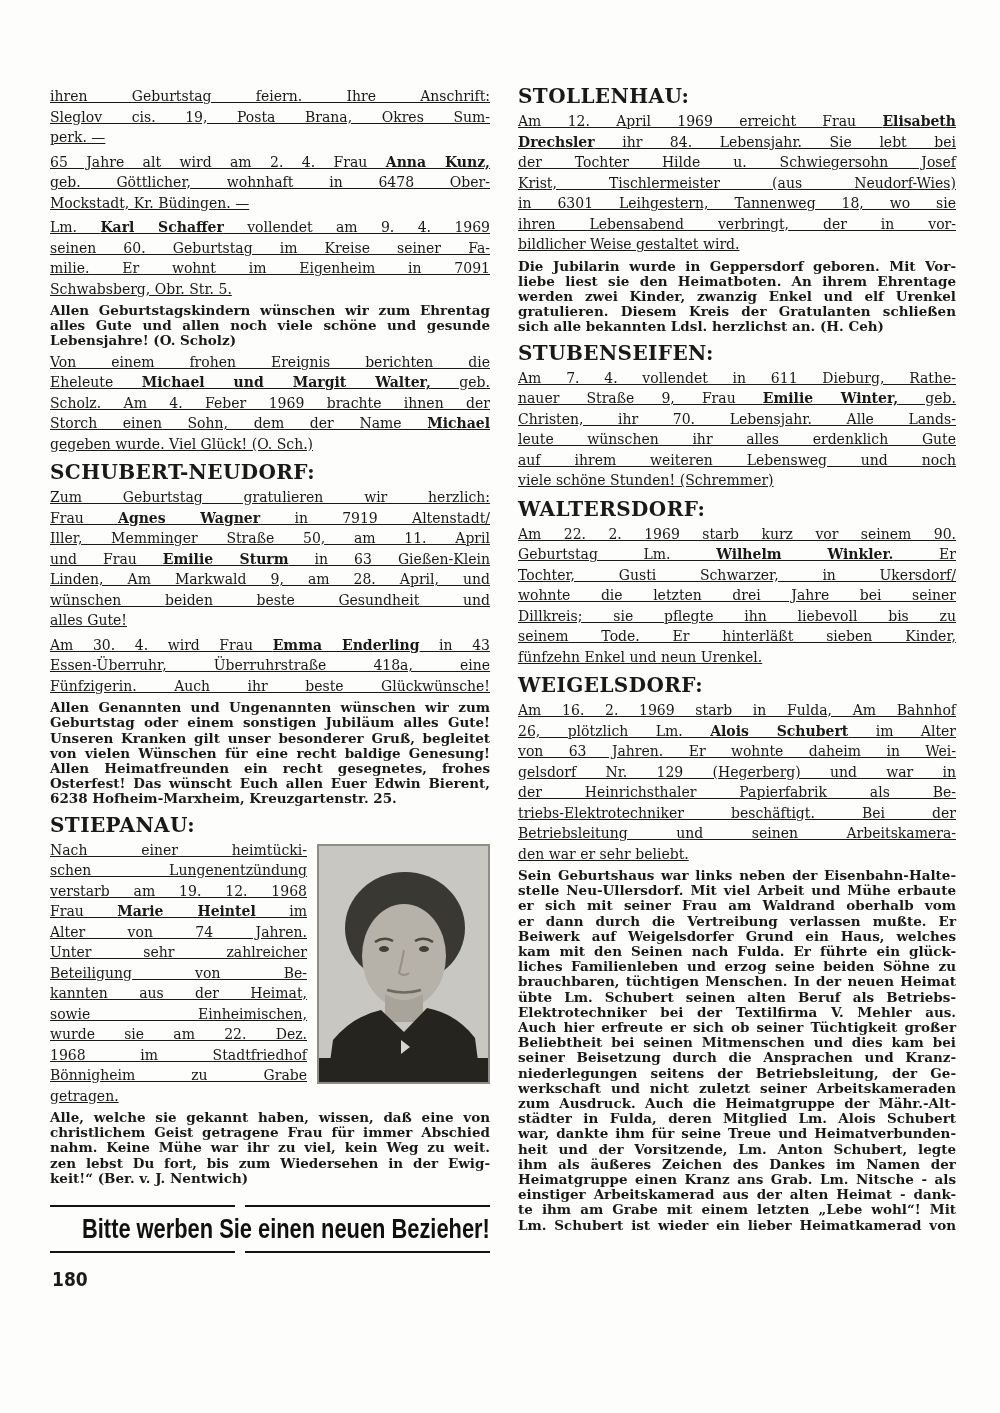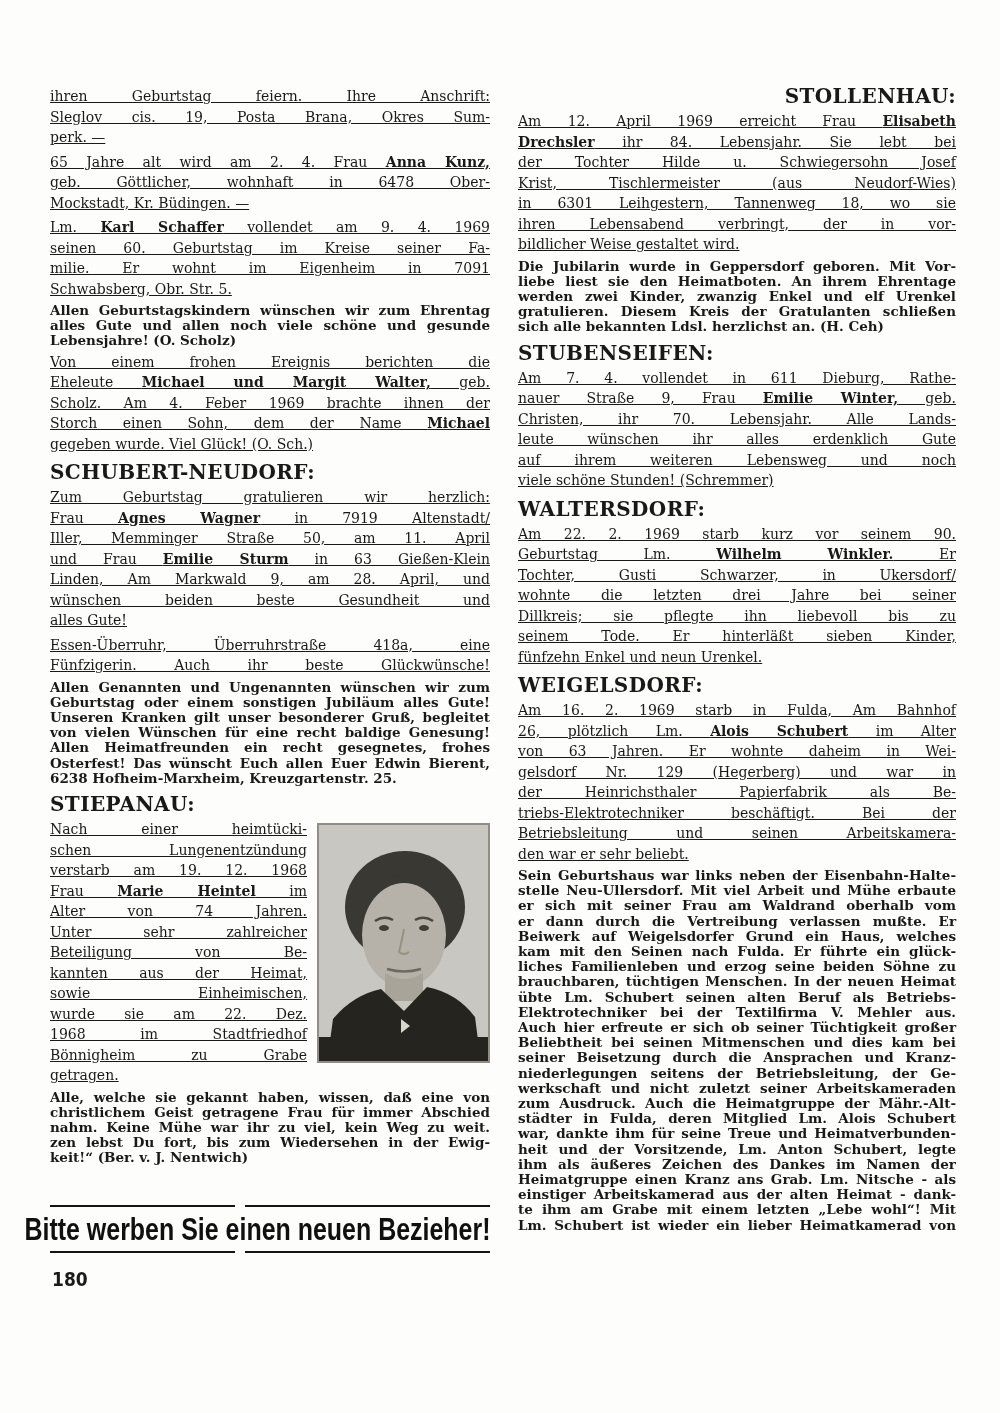--- a/index.html
+++ b/index.html
@@ -10,40 +10,40 @@
     font-family:"DejaVu Serif", serif;
     color:#191919;
   }
   .col{position:absolute;top:86px;width:440px;}
   .col-left{left:50px;}
   .col-right{left:518px;width:438px;}
   .heading{
     font-weight:bold;font-size:20px;line-height:21px;
     letter-spacing:.4px;margin:8px 0 4px 0;
   }
-  .col > .heading:first-child{margin-top:0;text-align:right;}
+  .col > .heading:first-child{margin-top:0;}
   .body{font-size:14px;line-height:20.5px;margin:0 0 4px 0;text-decoration:underline;}
   .small{font-size:13.5px;line-height:15.2px;font-weight:bold;margin:0 0 3px 0;}
   .ln{text-align:justify;text-align-last:justify;}
   .ln.last{text-align-last:left;}
   .ln b{font-weight:bold;}
   .photo{
     float:right;width:173px;height:240px;
     margin:4px 0 6px 10px;
     background:#c9c7c1;
   }
   .banner{position:absolute;left:50px;top:1205px;width:440px;}
   .rule{display:flex;height:2px;}
   .rule .seg1{width:185px;background:#141414;height:2px;}
   .rule .gap{width:10px;}
   .rule .seg2{flex:1;background:#141414;height:2px;}
   .banner-text{
     height:44px;display:flex;align-items:center;justify-content:flex-end;
     font-family:"Liberation Sans", sans-serif;font-weight:bold;
-    font-size:32px;color:#101010;white-space:nowrap;
+    font-size:28px;color:#101010;white-space:nowrap;
   }
   .banner-text .stretch{
     display:inline-block;transform:scaleX(.78);transform-origin:right center;
     letter-spacing:0px;
   }
   .page-number{
     position:absolute;left:52px;top:1268px;
     font-family:"DejaVu Sans", sans-serif;font-weight:bold;font-size:19px;color:#1a1a1a;
     transform:scaleX(.9);transform-origin:left center;
   }
@@ -86,20 +86,21 @@
       <div class="body">
         <div class="ln">Zum Geburtstag gratulieren wir herzlich:</div>
         <div class="ln">Frau <b>Agnes Wagner</b> in 7919 Altenstadt/</div>
         <div class="ln">Iller, Memminger Straße 50, am 11. April</div>
         <div class="ln">und Frau <b>Emilie Sturm</b> in 63 Gießen-Klein</div>
         <div class="ln">Linden, Am Markwald 9, am 28. April, und</div>
         <div class="ln">wünschen beiden beste Gesundheit und</div>
         <div class="ln last">alles Gute!</div>
       </div>
       <div class="body">
+        <div class="ln">Am 30. 4. wird Frau <b>Emma Enderling</b> in 43</div>
         <div class="ln">Essen-Überruhr, Überruhrstraße 418a, eine</div>
         <div class="ln">Fünfzigerin. Auch ihr beste Glückwünsche!</div>
       </div>
       <div class="small">
         <div class="ln">Allen Genannten und Ungenannten wünschen wir zum</div>
         <div class="ln">Geburtstag oder einem sonstigen Jubiläum alles Gute!</div>
         <div class="ln">Unseren Kranken gilt unser besonderer Gruß, begleitet</div>
         <div class="ln">von vielen Wünschen für eine recht baldige Genesung!</div>
         <div class="ln">Allen Heimatfreunden ein recht gesegnetes, frohes</div>
         <div class="ln">Osterfest! Das wünscht Euch allen Euer Edwin Bierent,</div>

